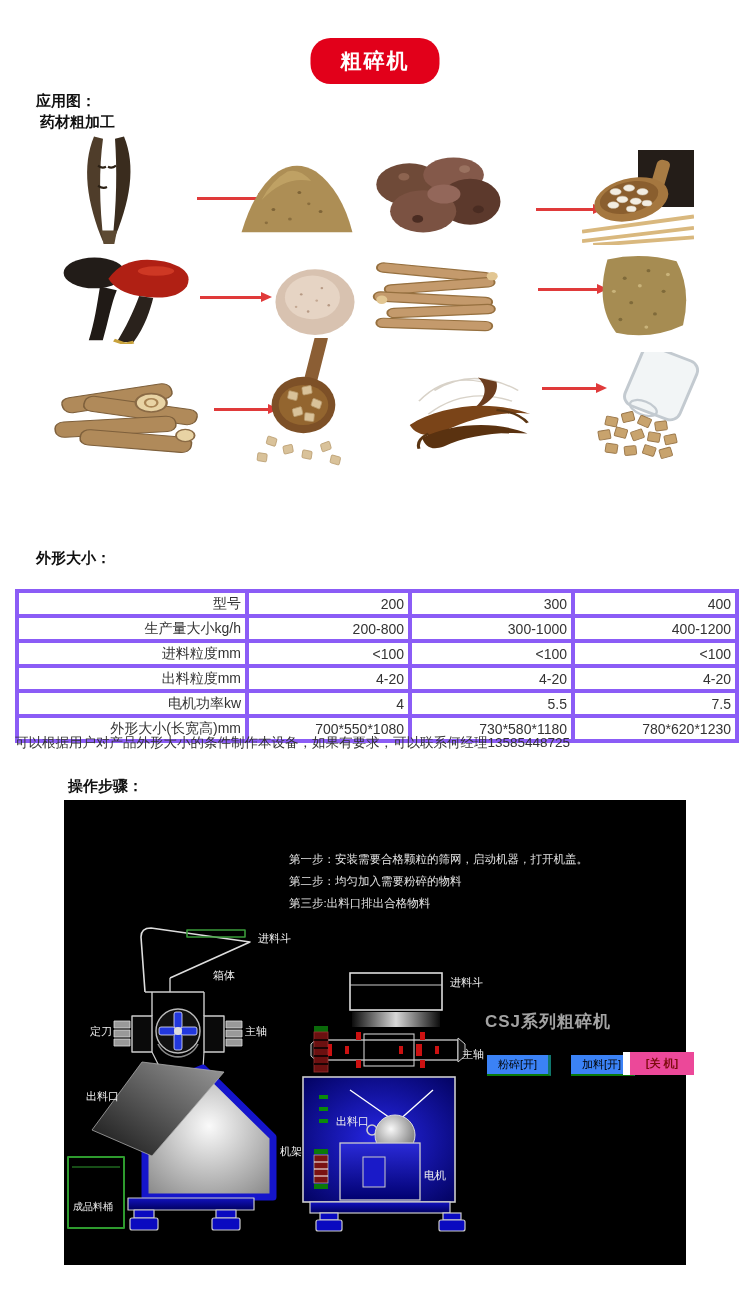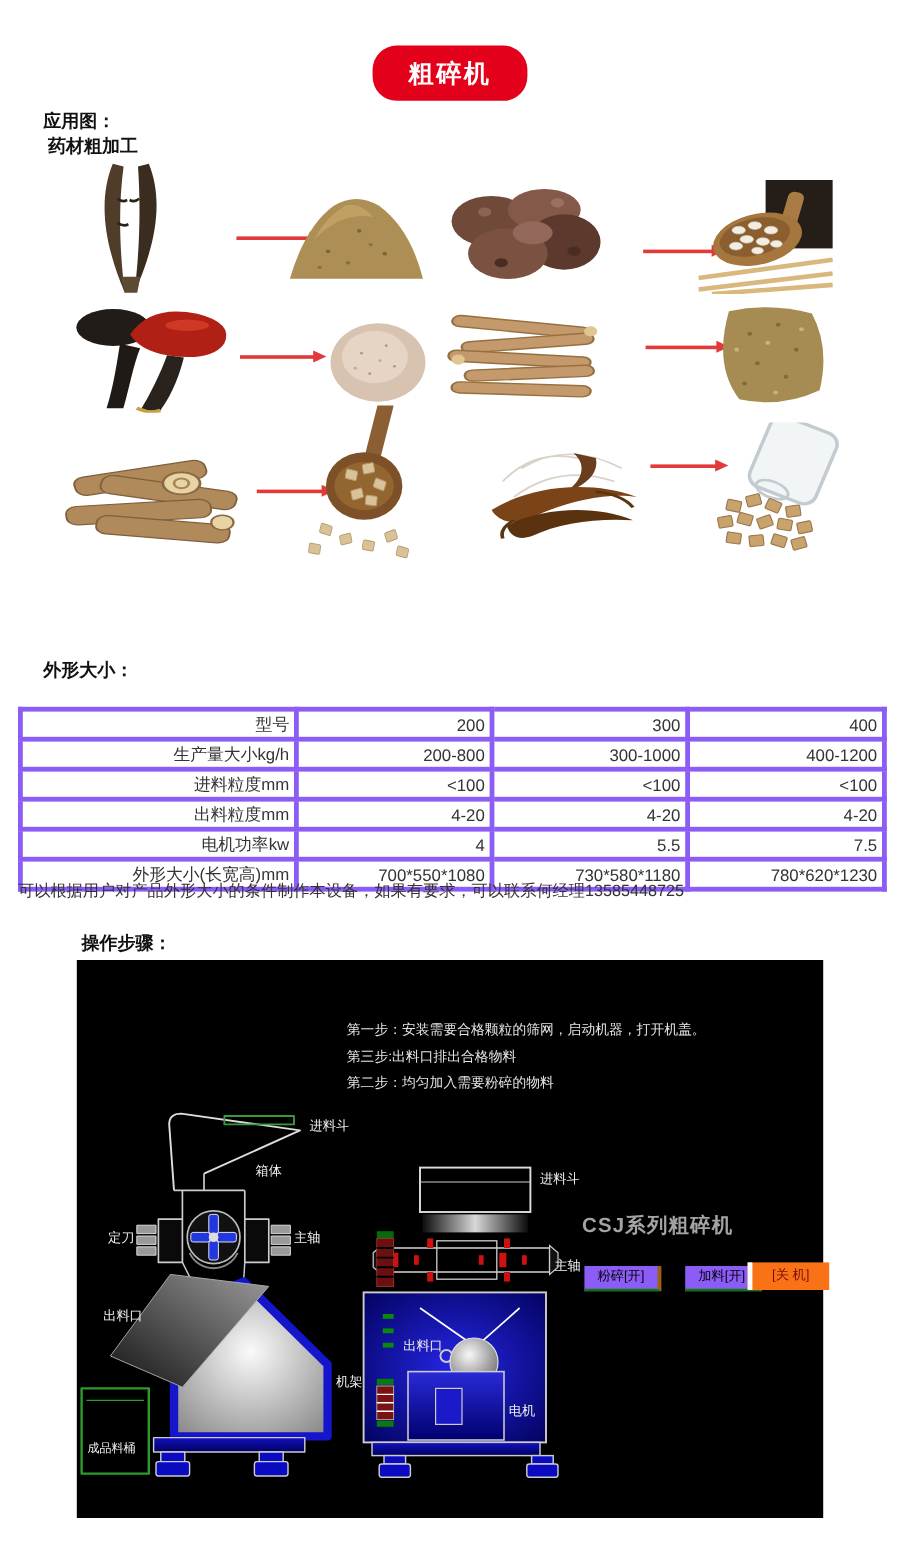--- a/index.html
+++ b/index.html
@@ -36,26 +36,26 @@
     font-size:14px;color:#333;height:19px;padding:1px 4px;white-space:nowrap;overflow:hidden;
   }
   .note{position:absolute;left:15px;top:734px;font-size:13.5px;color:#333;white-space:nowrap;}
 
   .diagram{position:absolute;left:64px;top:800px;width:622px;height:465px;background:#000;}
   .diagram svg.machines{position:absolute;left:0;top:0;width:622px;height:465px;}
   .steps{position:absolute;left:225px;top:48px;color:#e4e4e4;font-size:11.5px;line-height:22px;white-space:nowrap;}
   .csj-title{position:absolute;left:421px;top:210px;width:210px;text-align:left;
     color:#a3a3a3;font-size:17px;font-weight:bold;letter-spacing:1px;white-space:nowrap;}
   .panel-btn{position:absolute;font-size:11px;text-align:center;white-space:nowrap;cursor:pointer;}
-  .btn-green{background:#8b5cf6;color:#000;border-right:3px solid #a16207;border-bottom:2px solid #0a7a0a;
+  .btn-green{background:#3b82f6;color:#000;border-right:3px solid #0f766e;border-bottom:2px solid #0a7a0a;
     height:19px;line-height:19px;width:61px;}
   #btn-crush{left:423px;top:255px;}
   #btn-feed{left:507px;top:255px;}
   #btn-off{left:559px;top:252px;width:64px;height:23px;line-height:23px;
-    background:#f97316;color:#7c0b0b;font-weight:normal;border-left:4px solid #ffffff;}
+    background:#ec4899;color:#7c0b0b;font-weight:bold;border-left:7px solid #ffffff;}
   svg text{font-family:"Liberation Sans","DejaVu Sans",sans-serif;}
 </style>
 </head>
 <body>
 
 <div class="banner">粗碎机</div>
 
 <div class="h-label" id="app-heading">应用图：</div>
 <div class="h-label" id="app-subheading">药材粗加工</div>
 
@@ -438,22 +438,22 @@
         <text x="386" y="186">进料斗</text>
         <text x="398" y="258">主轴</text>
         <text x="272" y="325">出料口</text>
         <text x="360" y="379">电机</text>
       </g>
     </g>
   </svg>
 
   <div class="steps">
     <div>第一步：安装需要合格颗粒的筛网，启动机器，打开机盖。</div>
+    <div>第二步：均匀加入需要粉碎的物料</div>
     <div>第三步:出料口排出合格物料</div>
-    <div>第二步：均匀加入需要粉碎的物料</div>
   </div>
 
   <div class="csj-title">CSJ系列粗碎机</div>
 
   <div class="panel-btn btn-green" id="btn-crush">粉碎[开]</div>
   <div class="panel-btn btn-green" id="btn-feed">加料[开]</div>
   <div class="panel-btn" id="btn-off">[关 机]</div>
 </div>
 
 </body></html>

